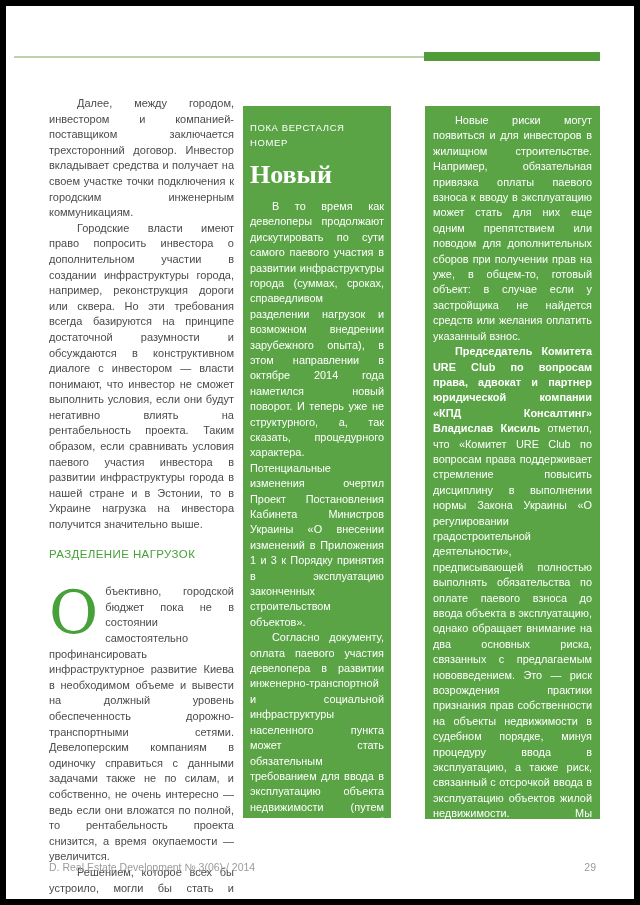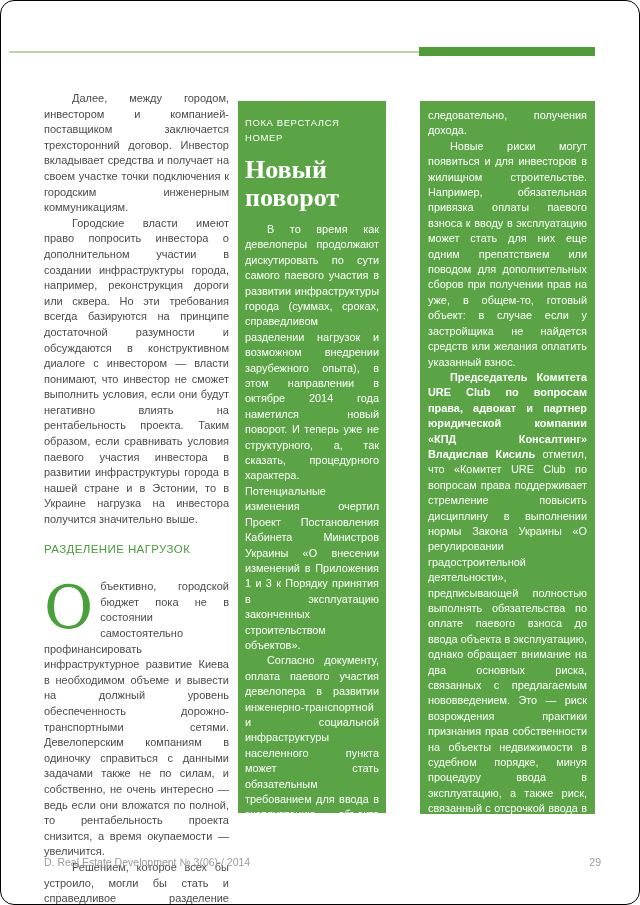--- a/index.html
+++ b/index.html
@@ -1,21 +1,21 @@
 <!DOCTYPE html>
 <html lang="ru"><head>
 <meta charset="utf-8">
 <style>
   html,body{margin:0;padding:0;background:#fff;}
   .page{
     position:relative;
     width:640px;height:905px;
     background:#ffffff;
-    border:1px solid #000000;
-    border-radius:14px;
+    border:6px solid #000000;
+    border-radius:0;
     box-sizing:border-box;
     overflow:hidden;
     font-family:"Liberation Sans", sans-serif;
   }
   
   .top-rule{position:absolute;left:8px;top:50px;width:410px;height:2px;background:#b9d3aa;}
   .top-bar{position:absolute;left:418px;top:46px;width:176px;height:9px;background:#4f9c38;}
 
   
   .col-left{
@@ -81,28 +81,27 @@
     <p>Далее, между городом, инвестором и компанией-поставщиком заключается трехсторонний договор. Инвестор вкладывает средства и получает на своем участке точки подключения к городским инженерным коммуникациям.</p>
     <p>Городские власти имеют право попросить инвестора о дополнительном участии в создании инфраструктуры города, например, реконструкция дороги или сквера. Но эти требования всегда базируются на принципе достаточной разумности и обсуждаются в конструктивном диалоге с инвестором — власти понимают, что инвестор не сможет выполнить условия, если они будут негативно влиять на рентабельность проекта. Таким образом, если сравнивать условия паевого участия инвестора в развитии инфраструктуры города в нашей стране и в Эстонии, то в Украине нагрузка на инвестора получится значительно выше.</p>
     <h2 class="section-heading">РАЗДЕЛЕНИЕ НАГРУЗОК</h2>
     <p class="dropcap-para"><span class="dropcap">О</span><span>бъективно, городской бюджет пока не в состоянии самостоятельно профинансировать инфраструктурное развитие Киева в необходимом объеме и вывести на должный уровень обеспеченность дорожно-транспортными сетями. Девелоперским компаниям в одиночку справиться с данными задачами также не по силам, и собственно, не очень интересно — ведь если они вложатся по полной, то рентабельность проекта снизится, а время окупаемости — увеличится.</span></p>
     <p>Решением, которое всех бы устроило, могли бы стать и справедливое разделение финансовых нагрузок, и усовершенствование механизма инвестирования в транспортные проекты, и гармонизация правового поля в данной сфере. Работа в данном направлении ведется. В Департаменте градостроительства и архитектуры КГГА уверены, что развязать «транспортный узел проблем» поможет внедрение договоров «о комплексной застройке территории» с нового 2015 года.</p>
 
   </div>
 
   <div class="panel panel-mid">
     <div class="kicker">ПОКА ВЕРСТАЛСЯ НОМЕР</div>
-    <h1 class="article-title"><span>Новый</span><br><span>поворот</span></h1>
+    <h1 class="article-title"><span>Новый</span><br></h1>
     <p>В то время как девелоперы продолжают дискутировать по сути самого паевого участия в развитии инфраструктуры города (суммах, сроках, справедливом разделении нагрузок и возможном внедрении зарубежного опыта), в этом направлении в октябре 2014 года наметился новый поворот. И теперь уже не структурного, а, так сказать, процедурного характера. Потенциальные изменения очертил Проект Постановления Кабинета Министров Украины «О внесении изменений в Приложения 1 и 3 к Порядку принятия в эксплуатацию законченных строительством объектов».</p>
     <p>Согласно документу, оплата паевого участия девелопера в развитии инженерно-транспортной и социальной инфраструктуры населенного пункта может стать обязательным требованием для ввода в эксплуатацию объекта недвижимости (путем внесения пунктов об уплате в стандартную форму декларации и сертификата о готовности объекта). При этом, до момента получения всех необходимых документов, оплата средств должна будет совершена в полном объеме.</p>
     <p>В начале ноября Проект был рассмотрен участниками очередного заседания Комитета по вопросам права отраслевой организации Ukrainian Real Estate Club. Эксперты отметили, что у данной инициативы могут быть как положительные, так и отрицательные последствия. С одной стороны, оплата паевого участия как обязательное требование для ввода в эксплуатацию сможет дисциплинировать заказчиков строительства (при условии их добропорядочности). С другой — такая процедура может лишить инвесторов возможности скорейшего начала работы объекта и,</p>
   </div>
 
   <div class="panel panel-right">
-    <p class="no-indent">следовательно, получения дохода.</p>
     <p>Новые риски могут появиться и для инвесторов в жилищном строительстве. Например, обязательная привязка оплаты паевого взноса к вводу в эксплуатацию может стать для них еще одним препятствием или поводом для дополнительных сборов при получении прав на уже, в общем-то, готовый объект: в случае если у застройщика не найдется средств или желания оплатить указанный взнос.</p>
     <p><b>Председатель Комитета URE Club по вопросам права, адвокат и партнер юридической компании «КПД Консалтинг» Владислав Кисиль </b><span>отметил, что «Комитет URE Club по вопросам права поддерживает стремление повысить дисциплину в выполнении нормы Закона Украины «О регулировании градостроительной деятельности», предписывающей полностью выполнять обязательства по оплате паевого взноса до ввода объекта в эксплуатацию, однако обращает внимание на два основных риска, связанных с предлагаемым нововведением. Это — риск возрождения практики признания прав собственности на объекты недвижимости в судебном порядке, минуя процедуру ввода в эксплуатацию, а также риск, связанный с отсрочкой ввода в эксплуатацию объектов жилой недвижимости. Мы рекомендуем рассматривать такого рода шаги в контексте предоставления инвесторам и девелоперам возможности рассрочки выполнения своих обязательств в текущих тяжелых экономических условиях. Такой подход будет направлен на стимулирование девелопмента недвижимости в нашей стране».</span></p>
 
   </div>
 
   <div class="footer-left">D. Real Estate Development № 3(06) / 2014</div>
   <div class="footer-page">29</div>
 
 </div>
 

